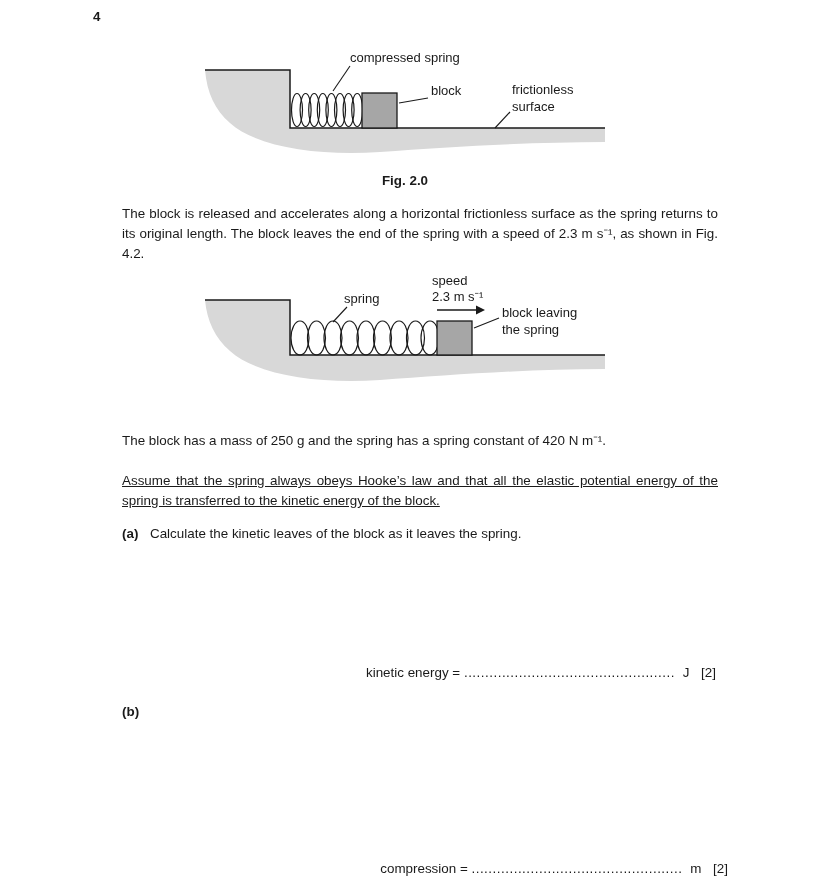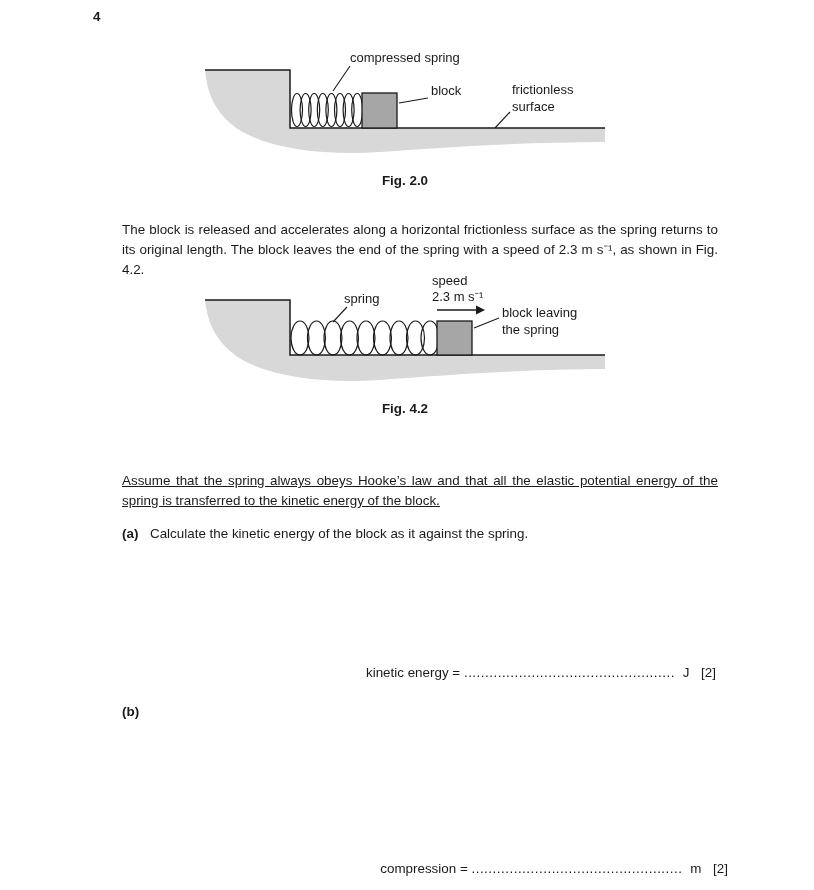--- a/index.html
+++ b/index.html
@@ -55,21 +55,21 @@
     <line x1="310" y1="64" x2="295" y2="80" stroke="#1a1a1a" stroke-width="1.1"></line>
 
     <text x="150" y="14">compressed spring</text>
     <text x="231" y="47">block</text>
     <text x="312" y="46">frictionless</text>
     <text x="312" y="63">surface</text>
   </svg>
 
   <div class="abs caption" style="left:200px;top:171px;width:410px;">Fig. 2.0</div>
 
-  <div class="abs para" style="left:122px;top:220px;width:596px;">The block is released and accelerates along a horizontal frictionless surface as the spring returns to its original length. The block leaves the end of the spring with a speed of 2.3 m s⁻¹, as shown in Fig. 4.2.</div>
+  <div class="abs para" style="left:122px;top:204px;width:596px;">The block is released and accelerates along a horizontal frictionless surface as the spring returns to its original length. The block leaves the end of the spring with a speed of 2.3 m s⁻¹, as shown in Fig. 4.2.</div>
 
   <svg class="abs" style="left:200px;top:265px;" width="410" height="132" viewBox="0 0 410 132">
 
     <path d="M5,35 H90 V90 H405 V104 C 330,104 250,110 180,115 C 120,119 58,111 30,86 C 15,73 7,56 5,35 Z" stroke="none" fill="#d8d8d8"></path>
     <path d="M5,35 H90 V90 H405" fill="none" stroke="#1a1a1a" stroke-width="1.5"></path>
 
     <g fill="none" stroke="#1a1a1a" stroke-width="1.2">
       <ellipse cx="100" cy="73" rx="9" ry="17"></ellipse>
       <ellipse cx="116.5" cy="73" rx="9" ry="17"></ellipse>
       <ellipse cx="133" cy="73" rx="9" ry="17"></ellipse>
@@ -91,28 +91,28 @@
     <line x1="147" y1="42" x2="133" y2="57" stroke="#1a1a1a" stroke-width="1.1"></line>
     <line x1="299" y1="53" x2="274" y2="63" stroke="#1a1a1a" stroke-width="1.1"></line>
 
     <text x="144" y="38">spring</text>
     <text x="232" y="20">speed</text>
     <text x="232" y="36">2.3 m s⁻¹</text>
     <text x="302" y="52">block leaving</text>
     <text x="302" y="69">the spring</text>
   </svg>
 
-  <div class="abs caption" style="left:200px;top:399px;width:410px;">Fig. 4.2</div>
 
+  <div class="abs" style="left:122px;top:431px;width:596px;">The block has a mass of 250 g and the spring has a spring constant of 420 N m⁻¹.</div>
 
   <div class="abs para" style="left:122px;top:471px;width:596px;text-decoration:underline;">Assume that the spring always obeys Hooke’s law and that all the elastic potential energy of the spring is transferred to the kinetic energy of the block.</div>
 
   <div class="abs part-row" style="left:122px;top:524px;width:596px;">
     <span class="part-label">(a)</span>
-    <span>Calculate the kinetic energy of the block as it against the spring.</span>
+    <span>Calculate the kinetic leaves of the block as it leaves the spring.</span>
   </div>
 
   <div class="abs answer-line" style="right:98px;top:663px;margin-left:15px;">
     <span>kinetic energy =</span>
     <span class="dots">..................................................</span>
     <span class="unit">J</span>
     <span class="marks">[2]</span>
   </div>
 
   <div class="abs part-row" style="left:122px;top:702px;width:596px;">

